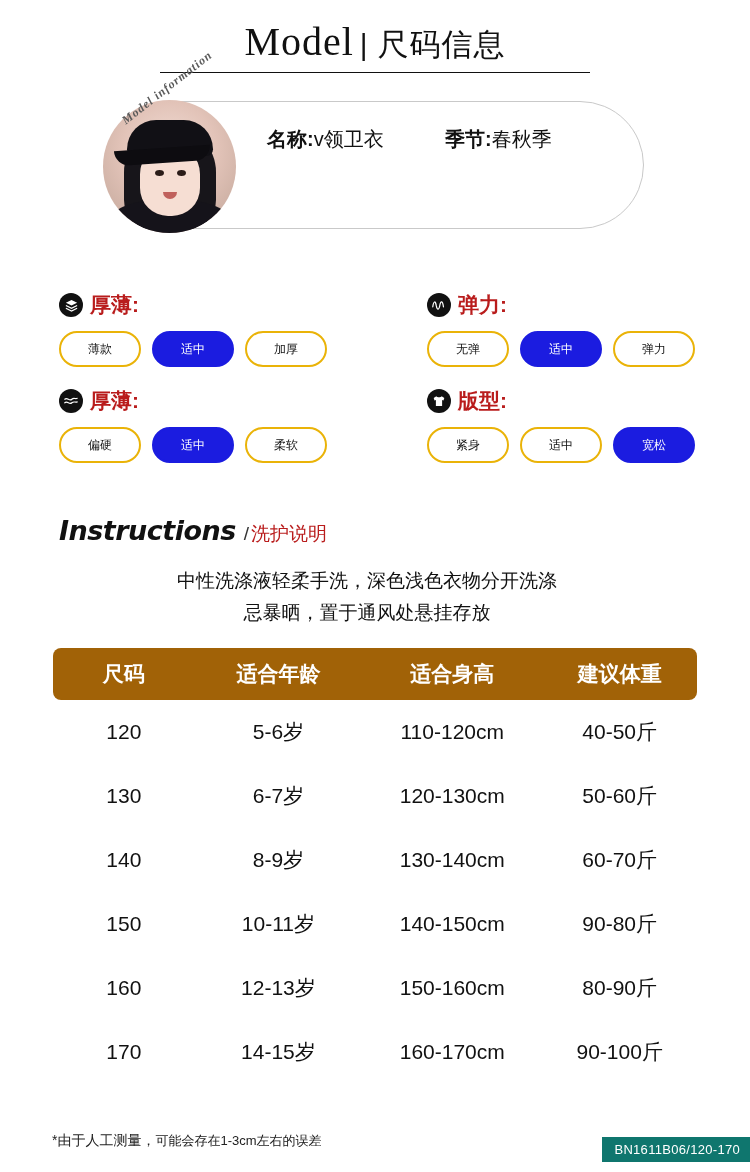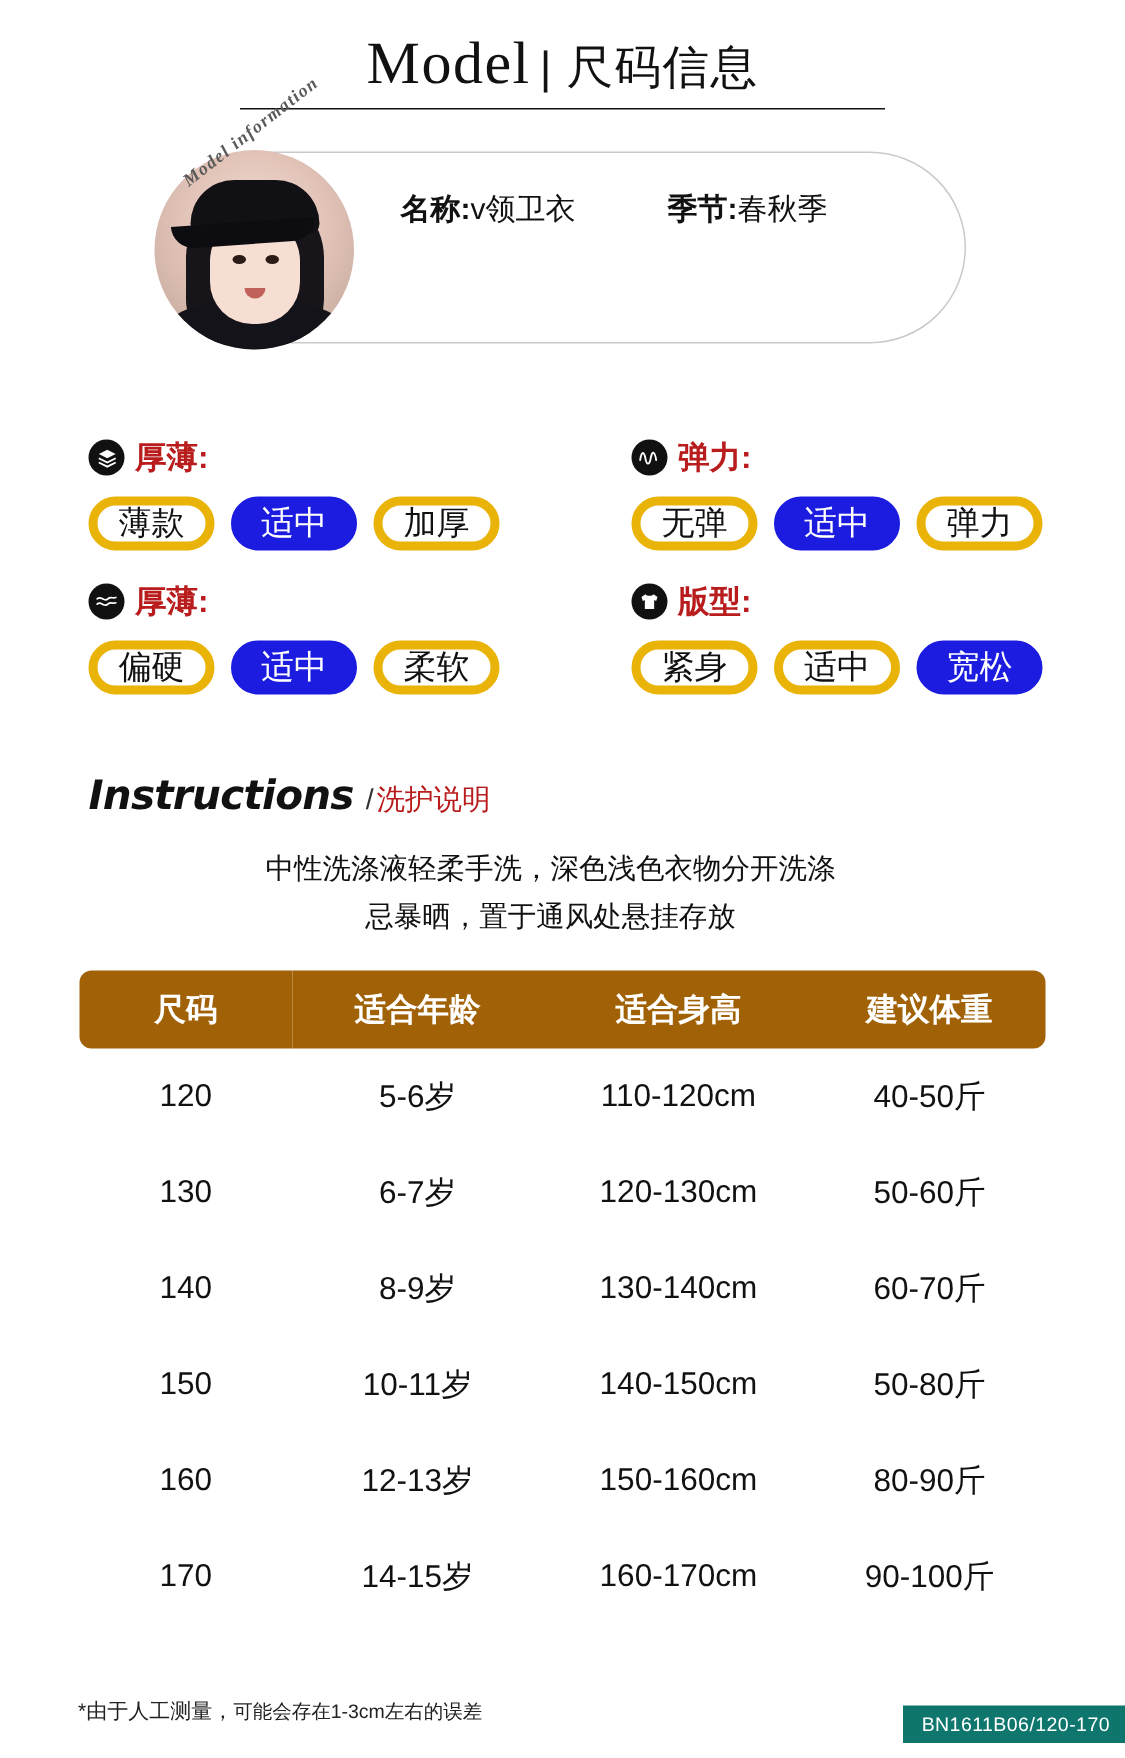--- a/index.html
+++ b/index.html
@@ -192,25 +192,25 @@
     align-items: center;
     justify-content: center;
     flex: 0 0 auto;
   }
   .attr-icon svg { display: block; }
   .opts { display: flex; gap: 11px; }
   .opt {
     min-width: 82px;
     height: 36px;
     padding: 0 14px;
-    border: 6px solid #eab308;
+    border: 2px solid #eab308;
     border-radius: 18px;
     background: #fff;
     color: #111;
-    font-size: 22px;
+    font-size: 12px;
     display: inline-flex;
     align-items: center;
     justify-content: center;
     white-space: nowrap;
   }
   .opt.active {
     background: #1b1ce0;
     border-color: #1b1ce0;
     color: #fff;
   }
@@ -436,21 +436,21 @@
       <tr>
         <td>140</td>
         <td>8-9岁</td>
         <td>130-140cm</td>
         <td>60-70斤</td>
       </tr>
       <tr>
         <td>150</td>
         <td>10-11岁</td>
         <td>140-150cm</td>
-        <td>50-80斤</td>
+        <td>90-80斤</td>
       </tr>
       <tr>
         <td>160</td>
         <td>12-13岁</td>
         <td>150-160cm</td>
         <td>80-90斤</td>
       </tr>
       <tr>
         <td>170</td>
         <td>14-15岁</td>

